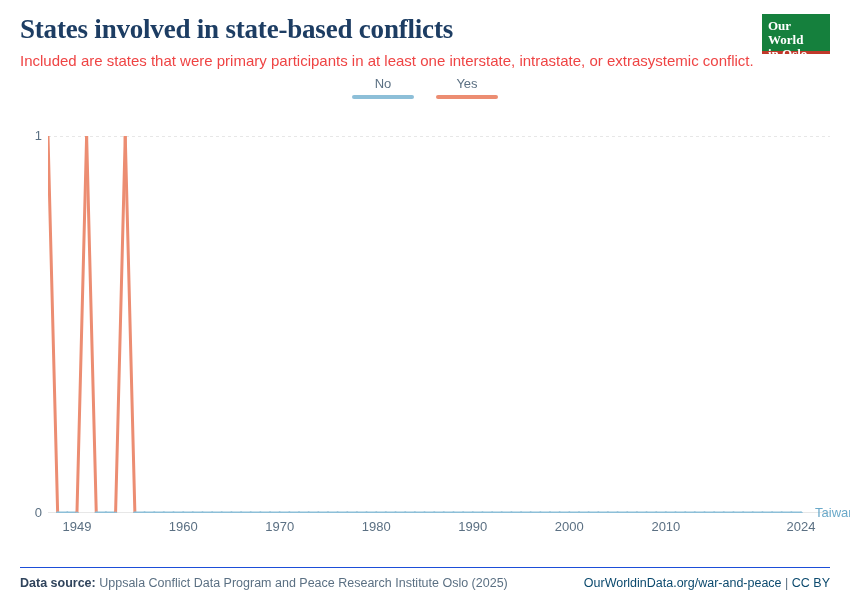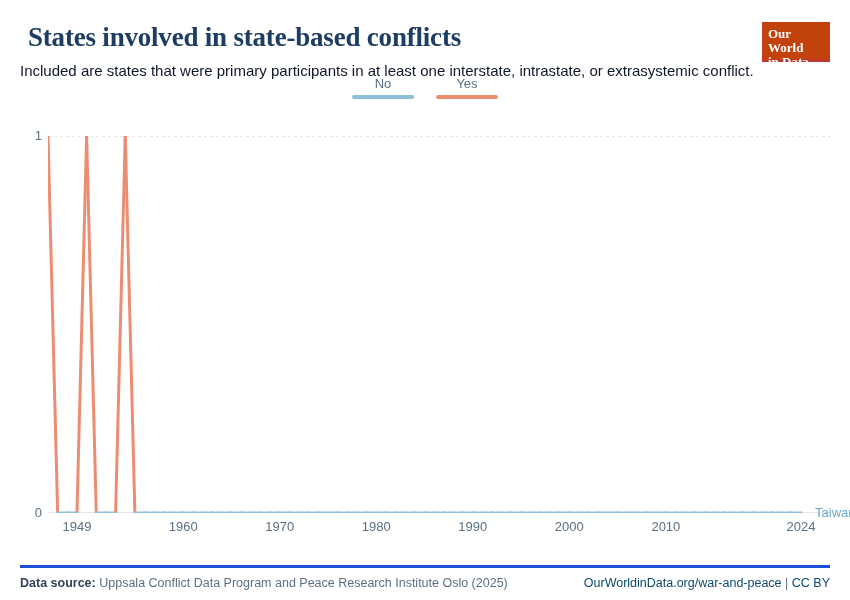--- a/index.html
+++ b/index.html
@@ -24,37 +24,37 @@
   
   .header {
     position: relative;
   }
   .title {
     font-family: "Liberation Serif", serif;
     font-size: 27px;
     font-weight: 700;
     color: #1d3d63;
     letter-spacing: -0.2px;
-    margin: 8px;
+    margin: 0;
     line-height: 1.15;
   }
   .subtitle {
     font-size: 15px;
-    color: #0f172a;
+    color: #ef4444;
     margin: 6px 0 0 0;
     line-height: 1.3;
     font-weight: 400;
   }
   .logo {
     position: absolute;
     top: 0;
     right: 0;
     width: 68px;
     height: 40px;
-    background: #c2410c;
+    background: #15803d;
     color: #ffffff;
     font-family: "Liberation Serif", serif;
     font-weight: 700;
     font-size: 13px;
     line-height: 14px;
     padding: 5px 6px 0 6px;
     box-sizing: border-box;
     border-bottom: 3px solid #c0392b;
   }
   .logo .l2 { display: block; }
@@ -131,41 +131,41 @@
     color: #6aa9c9;
     white-space: nowrap;
   }
 
   
   .footer {
     position: absolute;
     left: 20px;
     right: 20px;
     bottom: 10px;
-    border-top: 3px solid #1d4ed8;
+    border-top: 1px solid #1d4ed8;
     padding-top: 8px;
     display: flex;
     justify-content: space-between;
     font-size: 12.5px;
     color: #5b7083;
   }
   .footer-left b { color: #30445c; font-weight: 700; }
   .footer-right a { color: #0c4a6e; text-decoration: none; }
 </style>
 </head>
 <body>
 
 <div class="page">
 
   <div class="header">
     <h1 class="title">States involved in state-based conflicts</h1>
     <p class="subtitle">Included are states that were primary participants in at least one interstate, intrastate, or extrasystemic conflict.</p>
     <div class="logo">
       <span class="l1">Our World</span>
-      <span class="l2">in Data</span>
+      <span class="l2">in Oslo</span>
     </div>
   </div>
 
   <div class="legend">
     <div class="legend-item">
       <span class="legend-label">No</span>
       <span class="legend-swatch" id="sw-no" style="background: rgb(141, 191, 216);"></span>
     </div>
     <div class="legend-item">
       <span class="legend-label">Yes</span>

